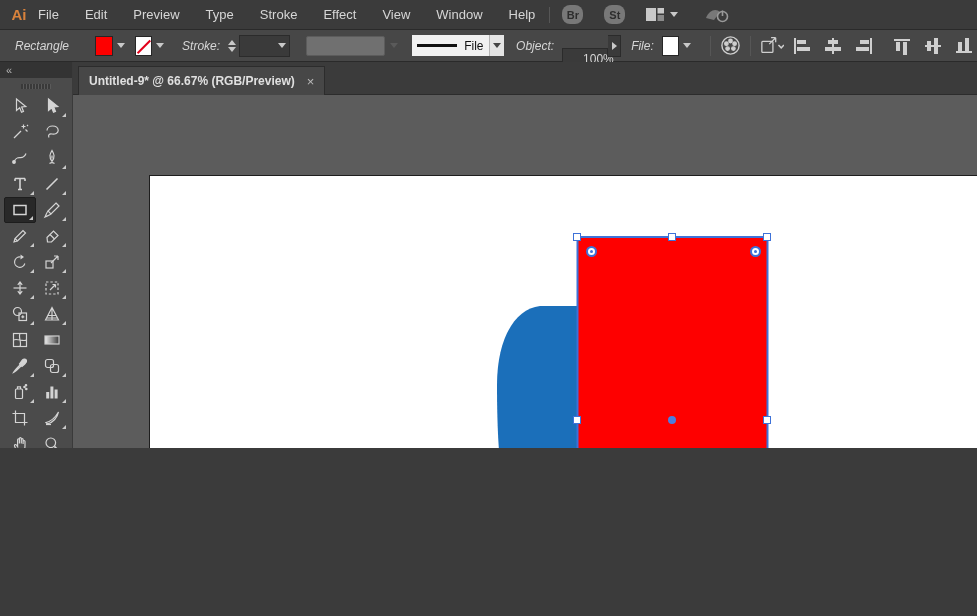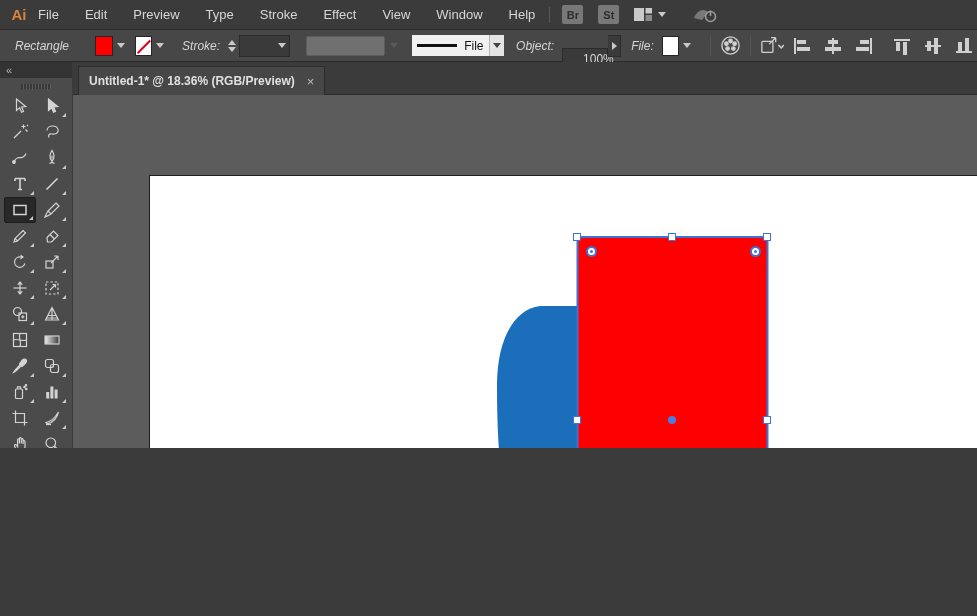--- a/index.html
+++ b/index.html
@@ -8,21 +8,21 @@
   #app { position:relative; width:977px; height:448px; background:#f97316; overflow:hidden; }
 
   
   .menubar { position:absolute; left:0; top:0; width:977px; height:29px; background:#3b3b3b;
     display:flex; align-items:center; color:#d6d6d6; font-size:13px; }
   .ai-logo { width:38px; text-align:center; font-weight:bold; font-size:15px; color:#d9823c; }
   .menu-items { display:flex; gap:26px; }
   .menu-items span { cursor:default; }
   .mb-sep { width:1px; height:16px; background:#565656; margin:0 12px 0 14px; }
   .sq-btn { width:21px; height:19px; background:#787878; color:#2d2d2d; font-size:11px; font-weight:bold;
-    border-radius:2px; display:flex; align-items:center; justify-content:center; margin-right:15px; }
+    border-radius:8px; display:flex; align-items:center; justify-content:center; margin-right:21px; }
   .ws-switch { display:flex; align-items:center; gap:6px; margin-right:26px; }
   .chev { width:0; height:0; border-left:4px solid transparent; border-right:4px solid transparent;
     border-top:5px solid #c9c9c9; display:inline-block; }
   .gpu-ic { opacity:.75; }
 
   
   .controlbar { position:absolute; left:0; top:29px; width:977px; height:33px; background:#474747;
     border-top:1px solid #2a2a2a; border-bottom:1px solid #2a2a2a;
     display:flex; align-items:center; color:#d6d6d6; font-size:12px; }
   .cb-label { margin:0 8px; white-space:nowrap;font-style:italic; }
@@ -247,21 +247,21 @@
           <rect x="1" y="14" width="16" height="2"></rect>
             <rect x="3" y="5" width="4" height="9"></rect>
             <rect x="10" y="1" width="4" height="13"></rect>
         </svg>
       </div>
     </div>
   </div>
 
   <div class="tabstrip">
     <div class="doc-tab">
-      <span>Untitled-1* @ 18.36% (RGB/Preview)</span>
+      <span>Untitled-9* @ 66.67% (RGB/Preview)</span>
       <span class="tab-close">×</span>
     </div>
   </div>
 
   <div class="toolcol">
     <div class="tool-head">
       <span>«</span>
     </div>
     <div class="grip"></div>
 

